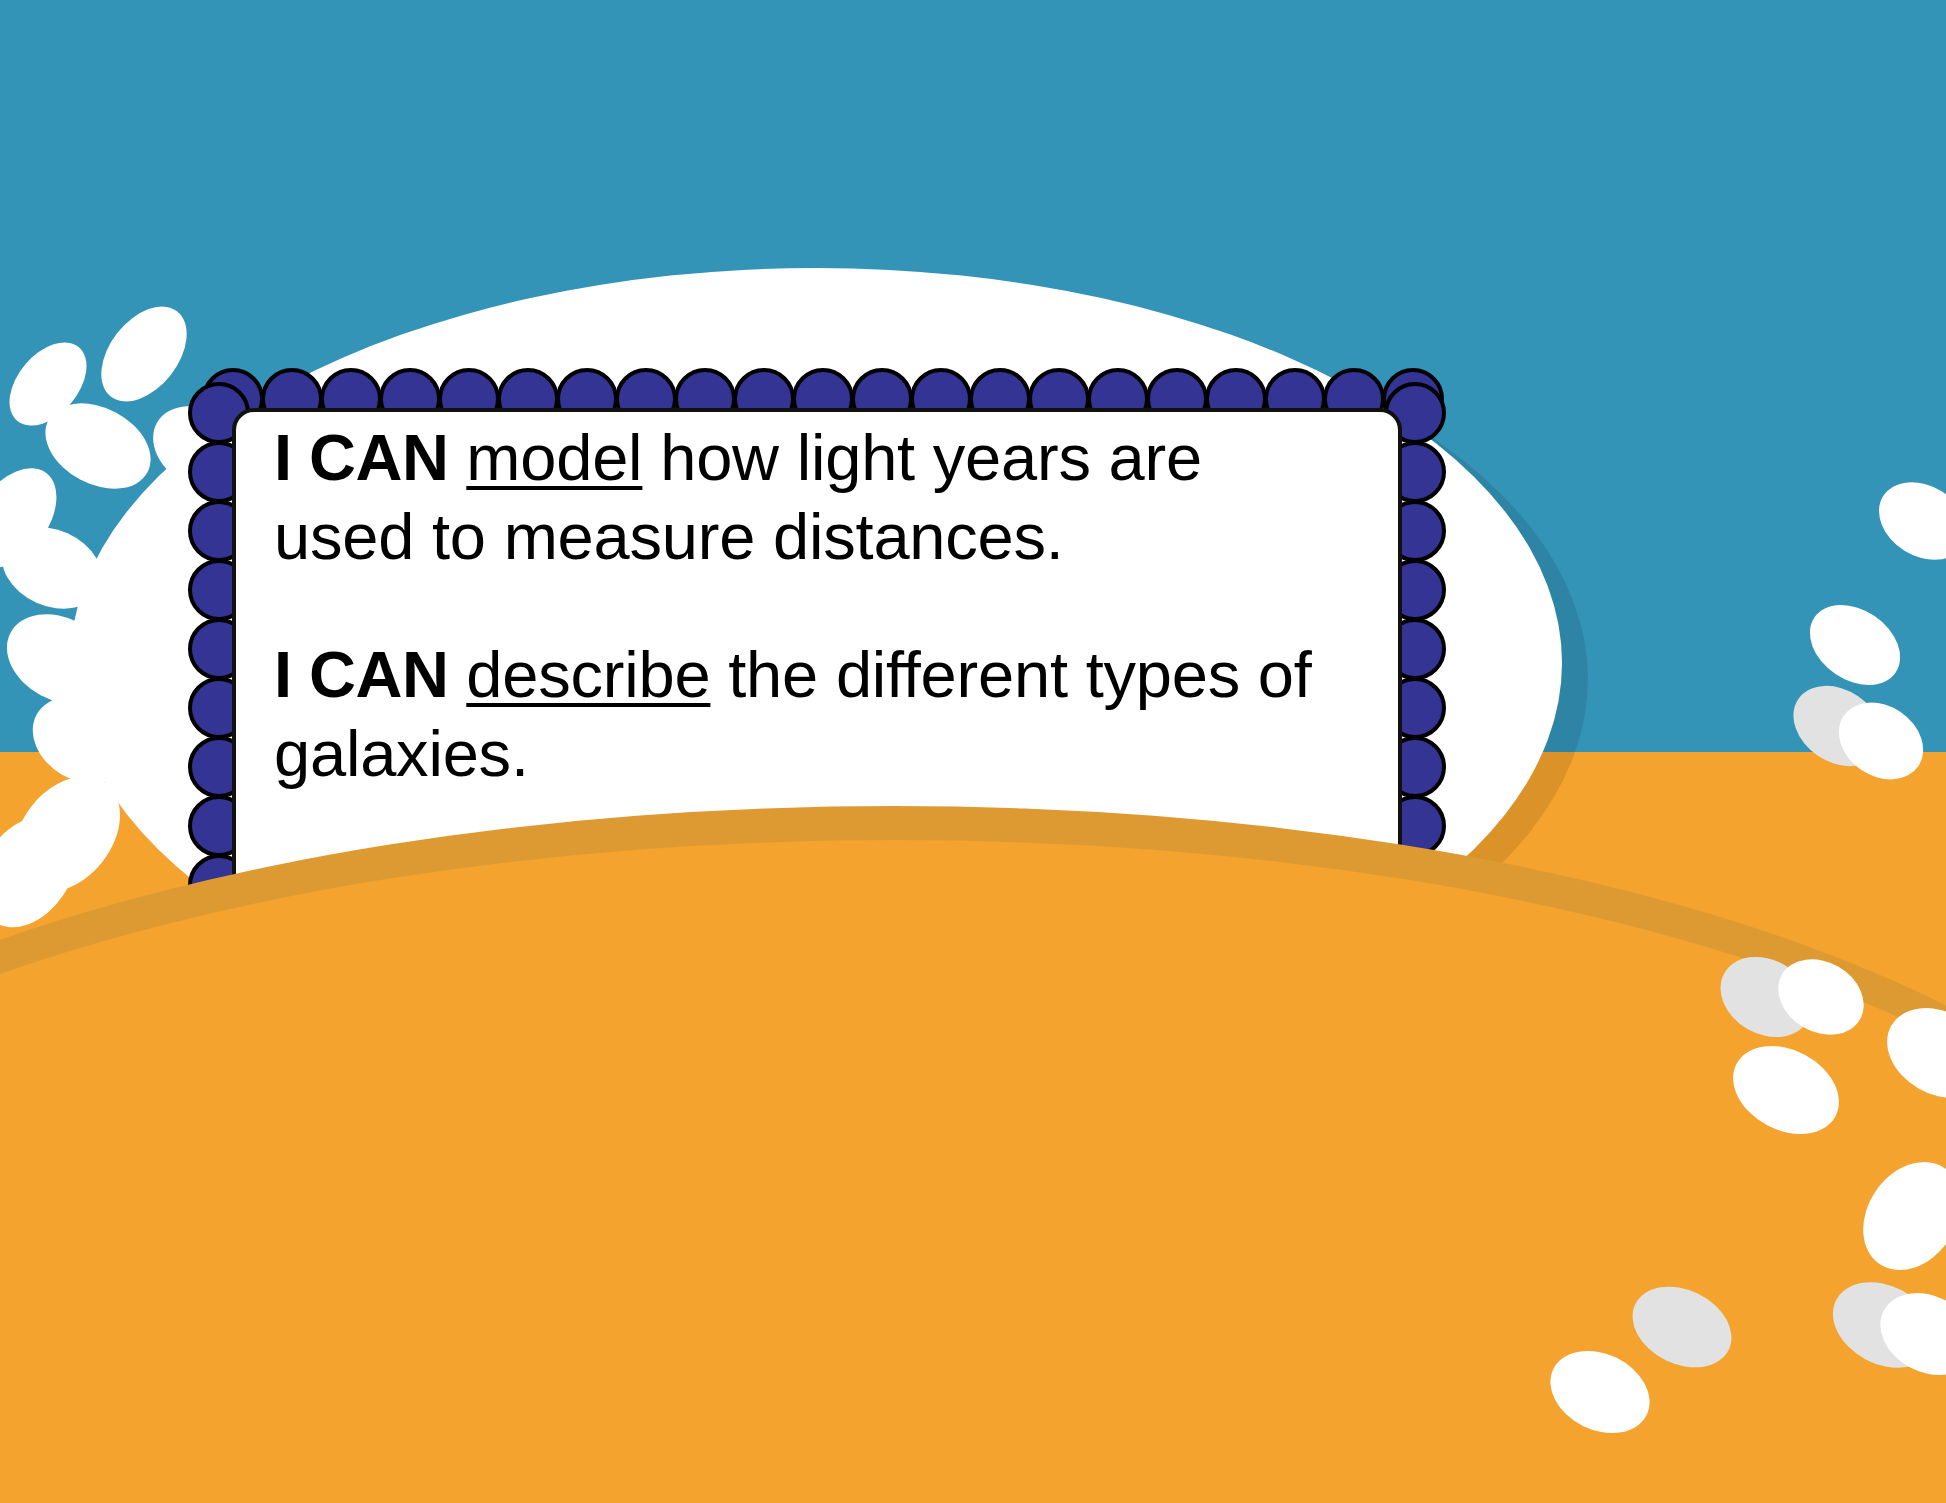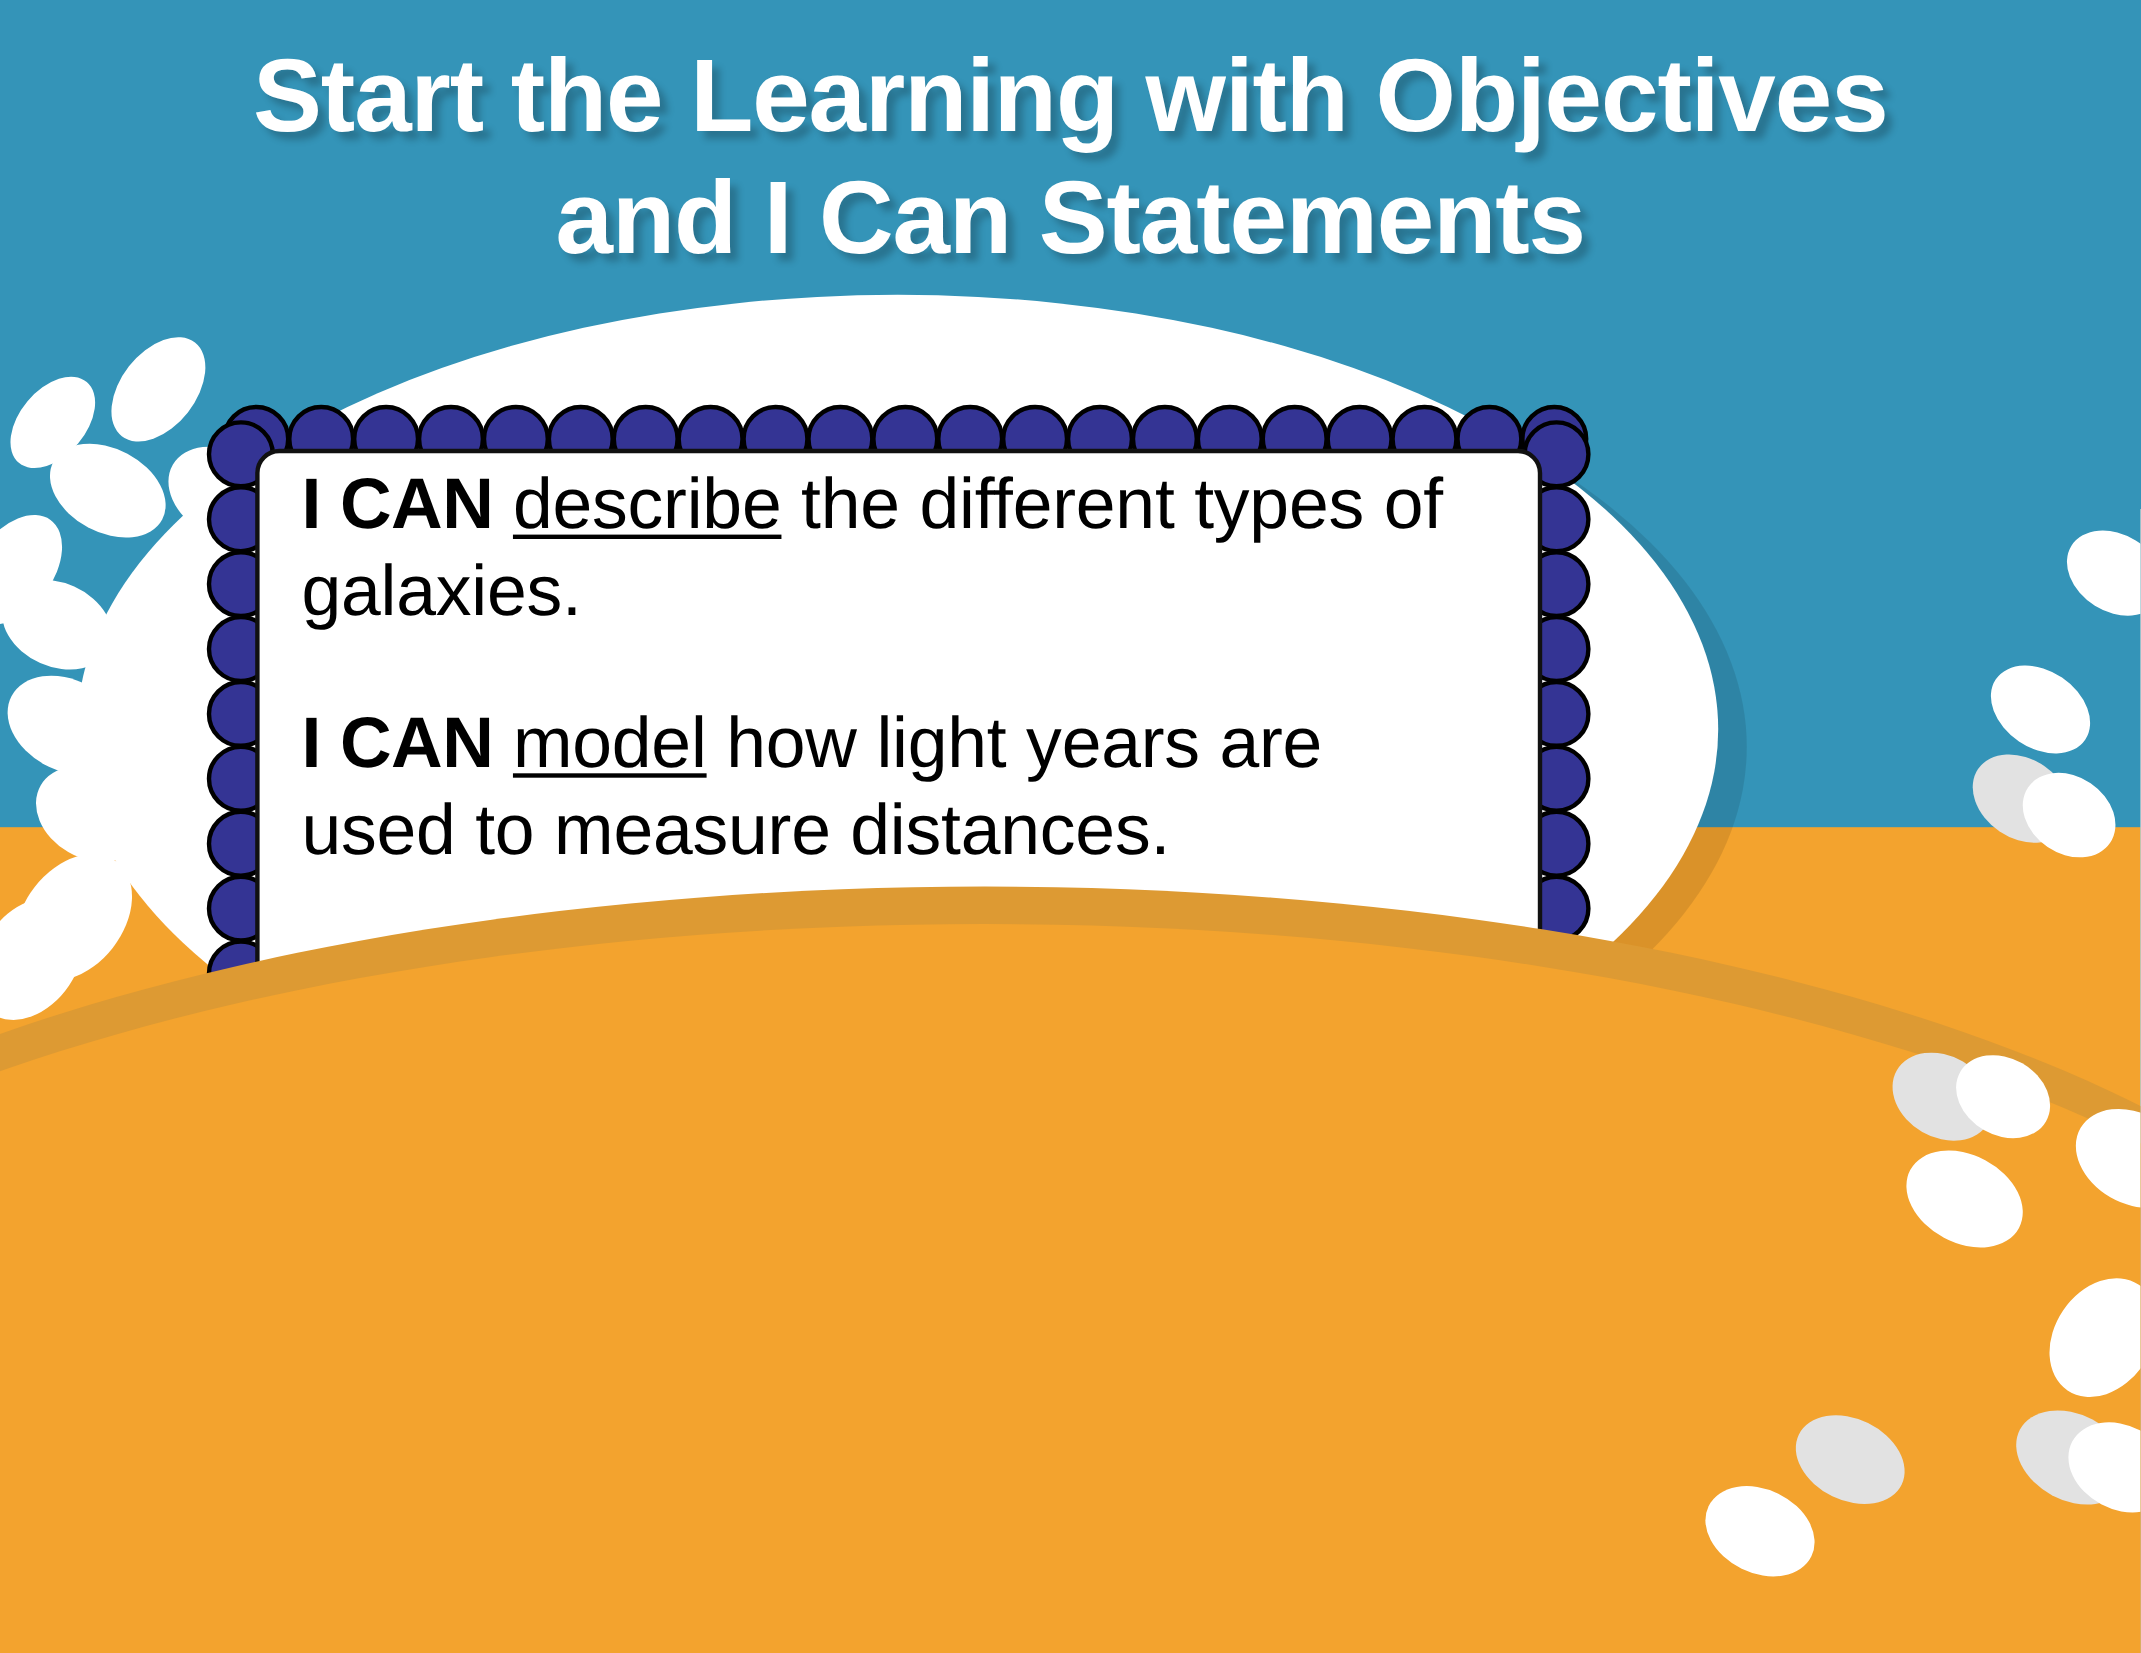--- a/index.html
+++ b/index.html
@@ -247,37 +247,35 @@
         <div class="scallop" style="left: 1196px; top: 486px;"></div>
         <div class="scallop" style="left: 0px; top: 545px;"></div>
         <div class="scallop" style="left: 1196px; top: 545px;"></div>
         <div class="scallop" style="left: 0px; top: 604px;"></div>
         <div class="scallop" style="left: 1196px; top: 604px;"></div>
       </div>
     <div class="frame-card"></div>
   </div>
 
   <div class="statements" id="statements">
+      <p class="stmt"><span class="lead">I CAN</span> <span class="verb">model</span><span> how light years are used to measure distances.</span></p>
       <p class="stmt"><span class="lead">I CAN</span> <span class="verb">describe</span><span> the different types of galaxies.</span></p>
-      <p class="stmt"><span class="lead">I CAN</span> <span class="verb">model</span><span> how light years are used to measure distances.</span></p>
       <p class="stmt"><span class="lead">I CAN</span> <span class="verb">describe</span><span> how light years</span></p>
     </div>
 
   <div class="wave-shadow"></div>
   <div class="wave-orange"></div>
 
   <div class="blob dim" style="left:1790px; top:690px; width:96px; height:72px; transform:rotate(34deg);"></div>
   <div class="blob" style="left:1836px; top:706px; width:90px; height:70px; transform:rotate(34deg);"></div>
   <div class="blob dim" style="left:1718px; top:960px; width:96px; height:74px; transform:rotate(30deg);"></div>
   <div class="blob" style="left:1776px; top:962px; width:90px; height:70px; transform:rotate(30deg);"></div>
   <div class="blob" style="left:1730px; top:1050px; width:112px; height:80px; transform:rotate(28deg);"></div>
   <div class="blob" style="left:1884px; top:1012px; width:110px; height:82px; transform:rotate(30deg);"></div>
   <div class="blob dim" style="left:1830px; top:1286px; width:108px; height:78px; transform:rotate(28deg);"></div>
   <div class="blob" style="left:1878px; top:1296px; width:100px; height:76px; transform:rotate(28deg);"></div>
   <div class="blob" style="left:1868px; top:1158px; width:88px; height:116px; transform:rotate(34deg);"></div>
   <div class="blob dim" style="left:1630px; top:1290px; width:104px; height:74px; transform:rotate(26deg);"></div>
   <div class="blob" style="left:1548px; top:1354px; width:104px; height:76px; transform:rotate(26deg);"></div>
 
-  <div class="headline">Start the Learning with Objectives
-and  I Can Statements</div>
 
 
 </div>
 
 </body></html>

